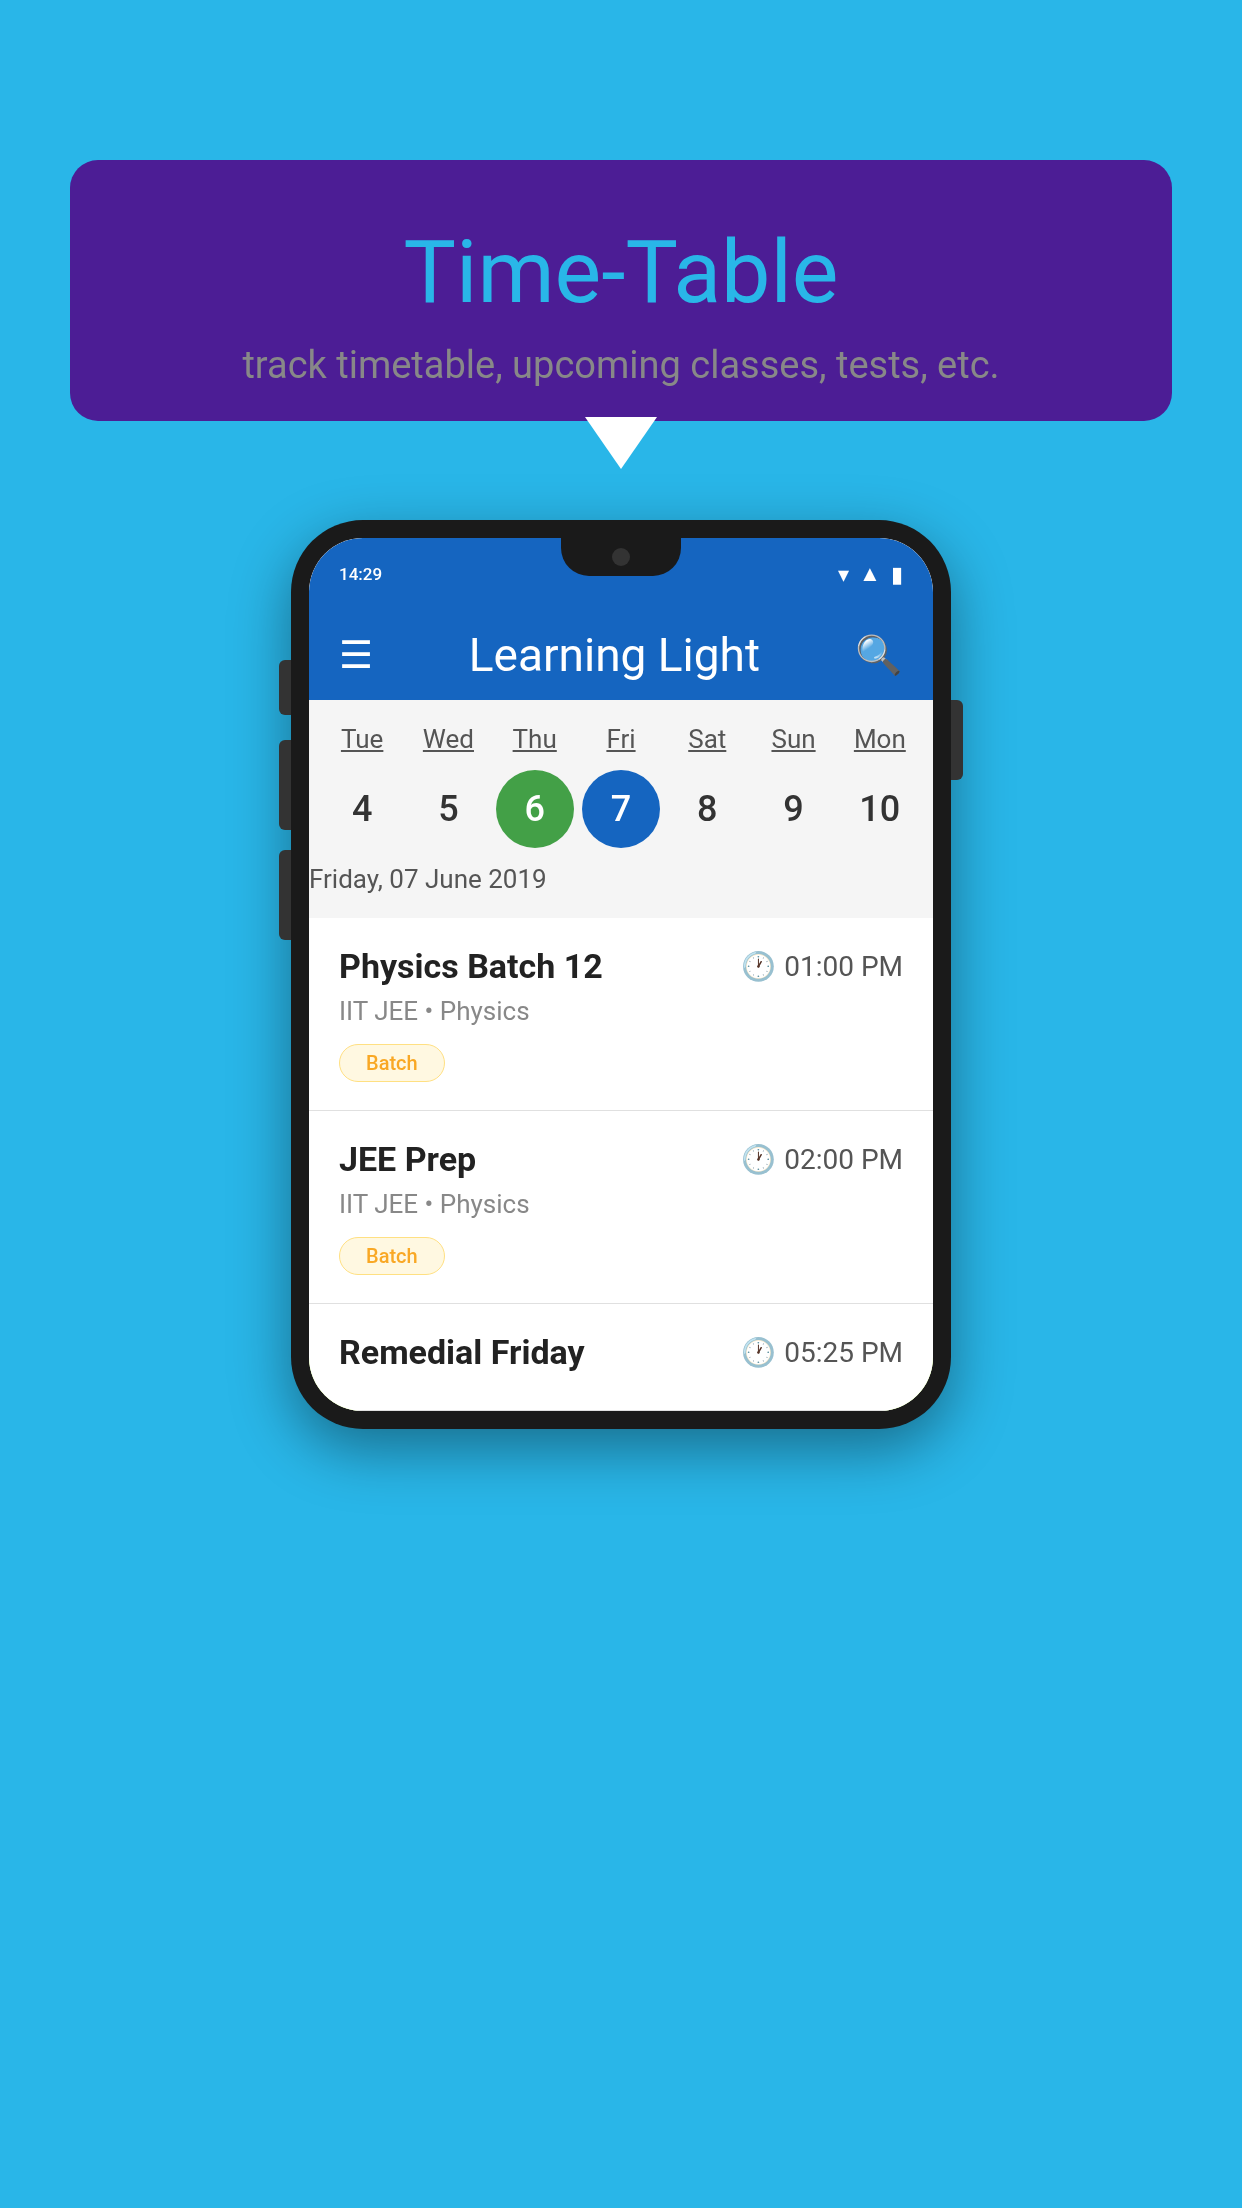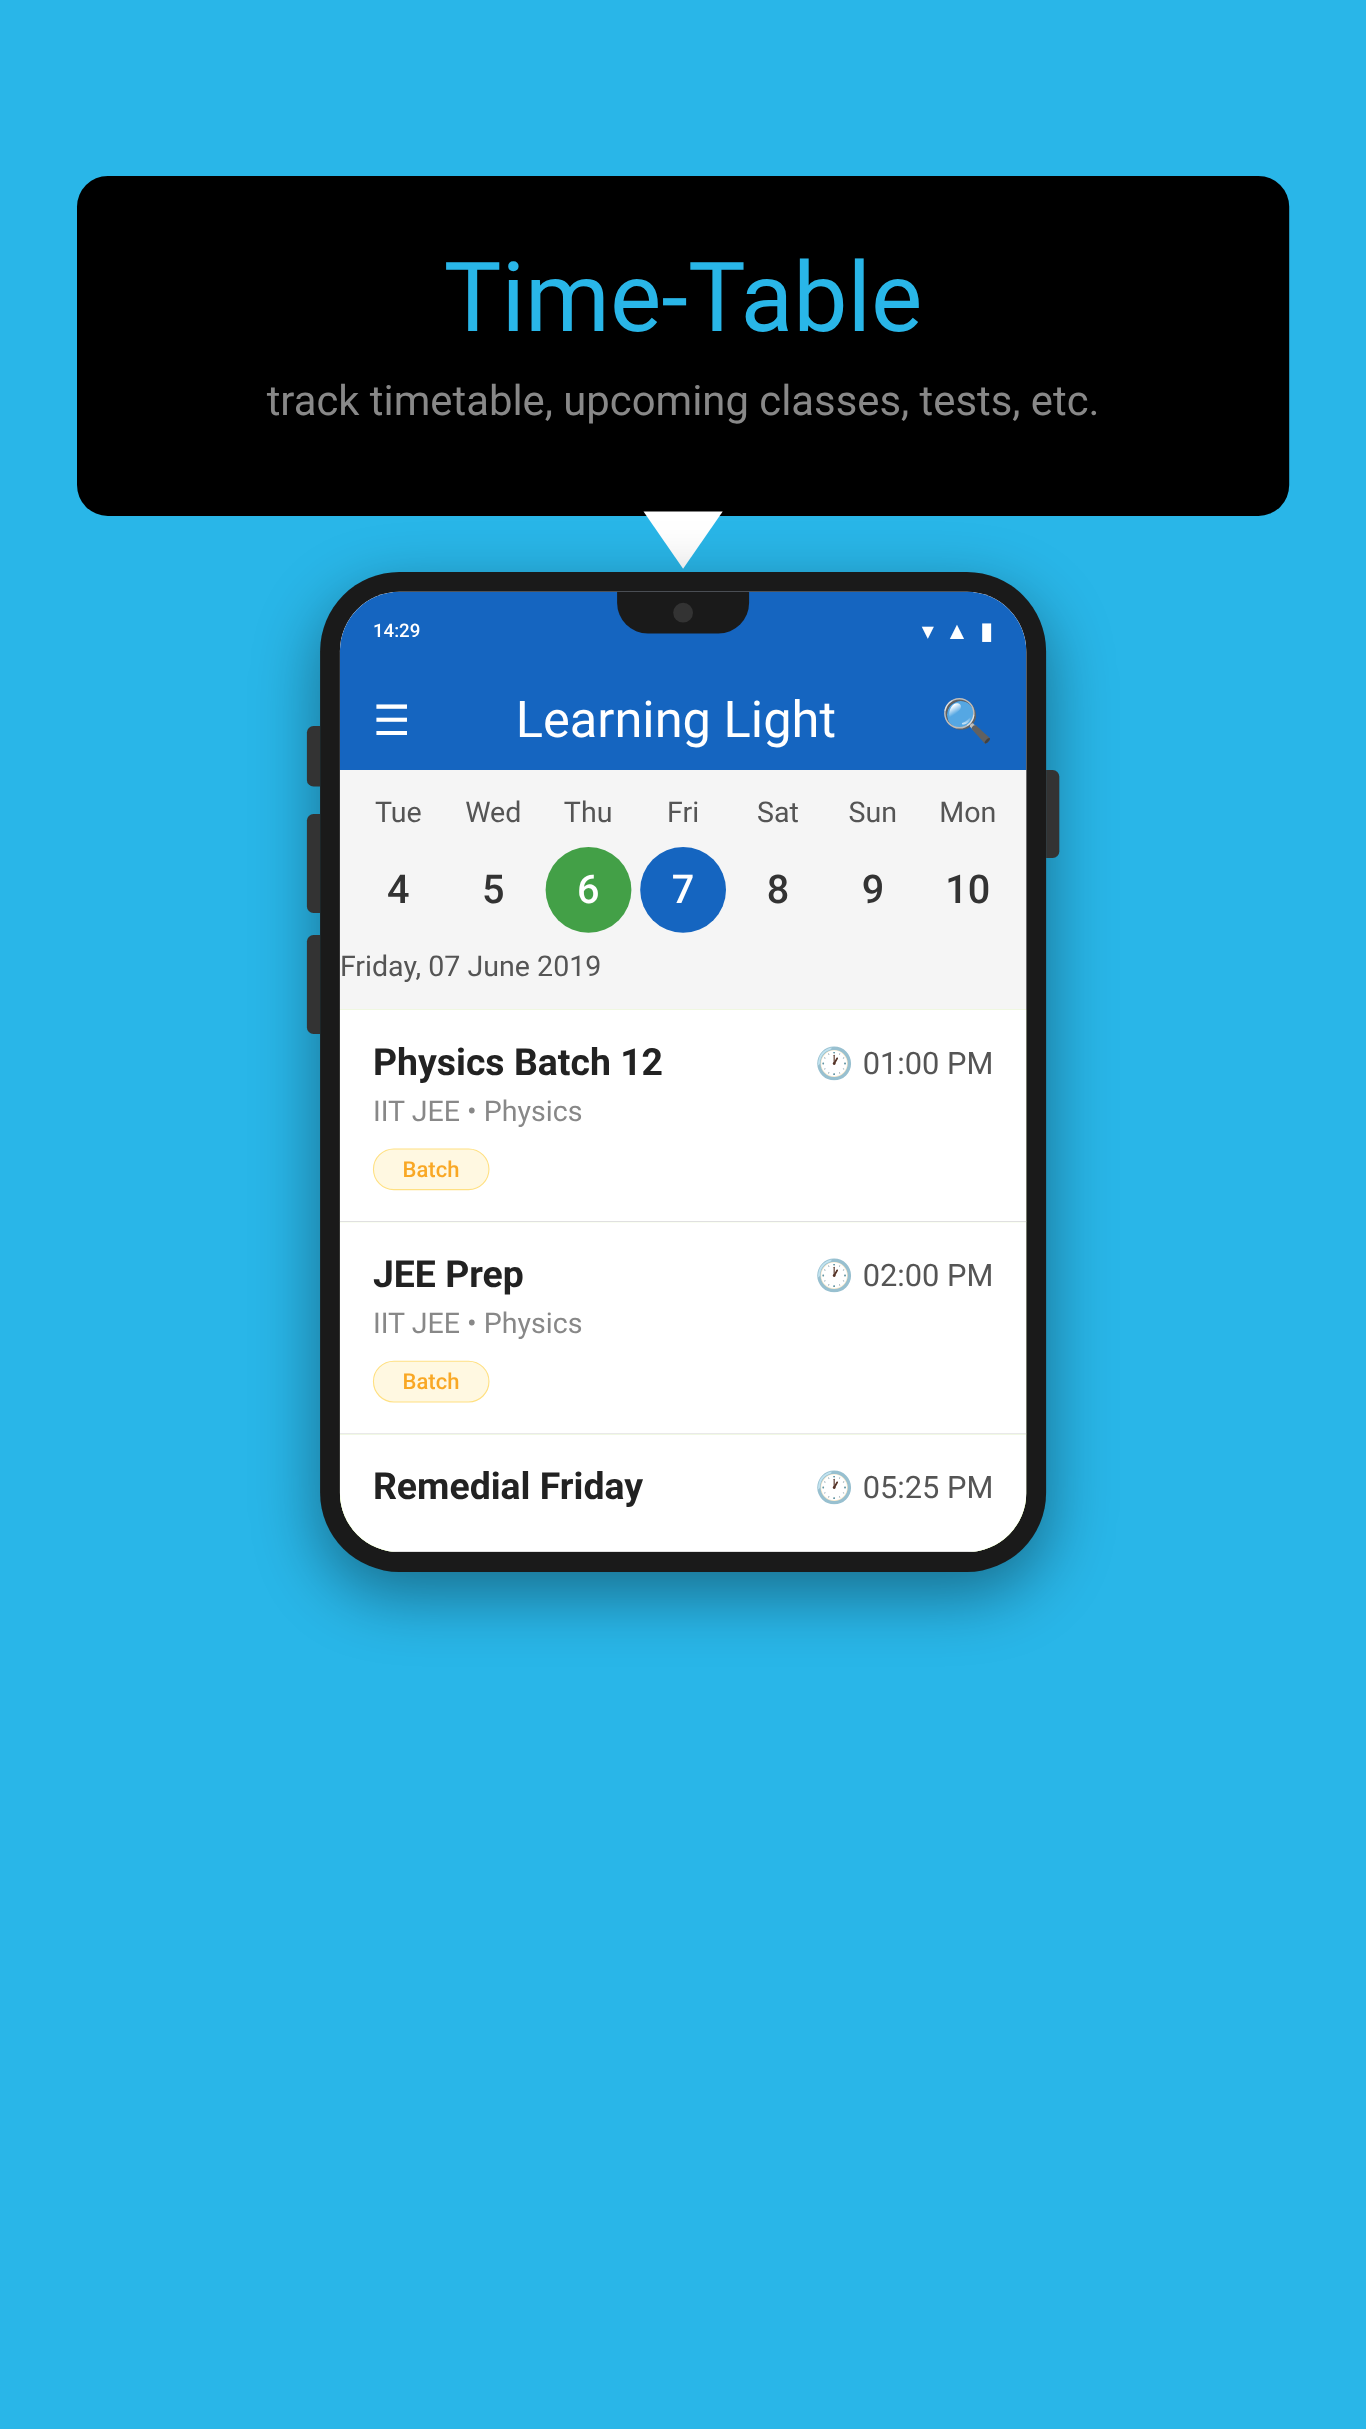--- a/index.html
+++ b/index.html
@@ -18,23 +18,23 @@
       position: absolute;
       top: 160px;
       left: 70px;
       right: 70px;
       display: flex;
       flex-direction: column;
       align-items: center;
     }
 
     .speech-bubble {
-      background: #000000;
+      background: #4c1d95;
       border-radius: 28px;
-      padding: 60px 80px 82px;
+      padding: 60px 80px 34px;
       text-align: center;
       width: 100%;
       position: relative;
     }
 
     .speech-bubble::after {
       content: '';
       position: absolute;
       bottom: -48px;
       left: 50%;
@@ -165,20 +165,21 @@
       justify-content: space-around;
       padding: 0 10px;
       margin-bottom: 16px;
     }
 
     .day-header {
       font-size: 26px;
       color: #555;
       width: 78px;
       text-align: center;
+      text-decoration: underline;
     }
 
     .day-numbers {
       display: flex;
       justify-content: space-around;
       padding: 0 10px;
       margin-bottom: 16px;
     }
 
     .day-num {

